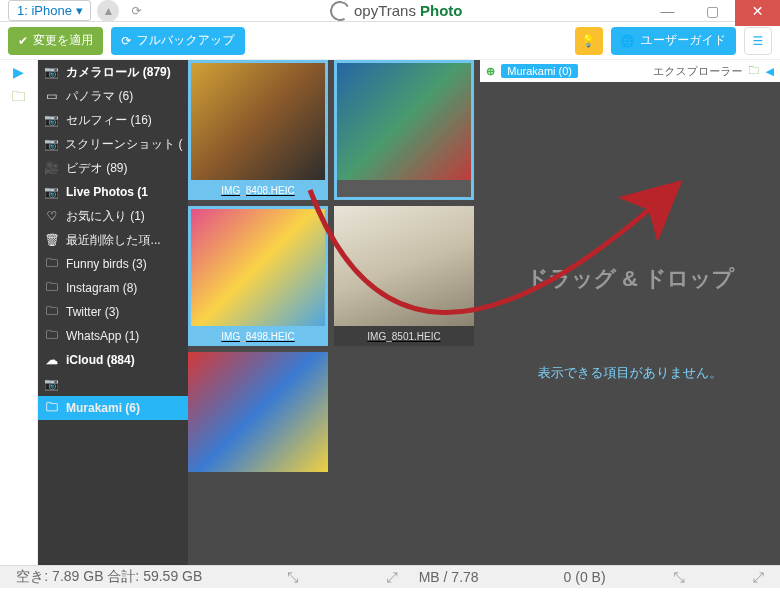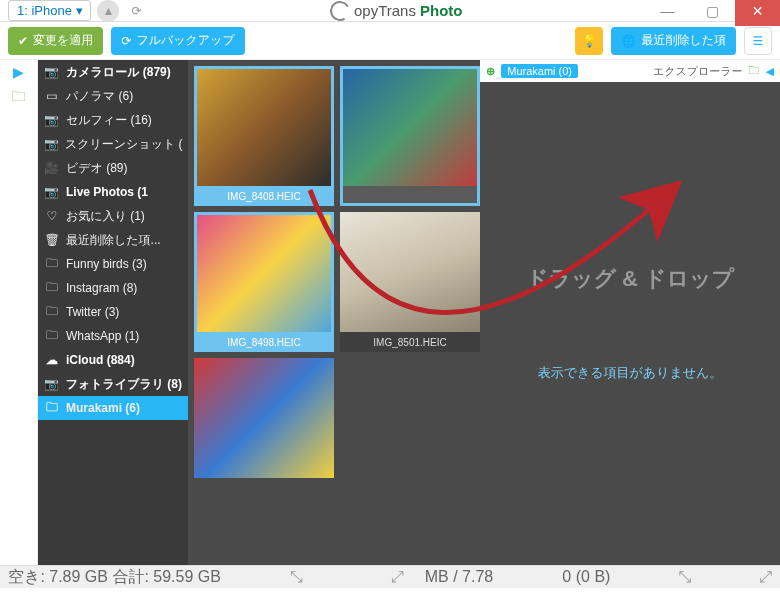--- a/index.html
+++ b/index.html
@@ -29,39 +29,39 @@
 .nav-strip { width: 38px; background: #fff; border-right: 1px solid #eee; display: flex; flex-direction: column; align-items: center; padding-top: 4px; gap: 6px; }
 .nav-play { color: #29b6f6; font-size: 14px; }
 .nav-folder { color: #7cb342; font-size: 14px; }
 
 .sidebar { width: 150px; background: #3a3a3a; color: #eee; overflow: hidden; }
 .side-item { height: 24px; display: flex; align-items: center; padding: 0 6px; gap: 6px; cursor: pointer; white-space: nowrap; font-size: 12px; }
 .side-item.bold { font-weight: bold; color: #fff; }
 .side-item.active { background: #29b6f6; font-weight: bold; }
 .side-icon { width: 16px; text-align: center; font-size: 12px; }
 
-.photo-pane { flex: 1; background: #4a4a4a; padding: 6px; overflow: auto; position: relative; }
+.photo-pane { flex: 1; background: #4a4a4a; padding: 0; overflow: auto; position: relative; text-decoration: underline; }
 .photo-grid { display: grid; grid-template-columns: repeat(2, 140px); gap: 6px; }
 .thumb { background: #5a5a5a; display: flex; flex-direction: column; }
 .thumb.sel { outline: 3px solid #6fc3ef; outline-offset: -3px; }
 .thumb-img { height: 120px; background: linear-gradient(135deg, #8b7355, #d4af37, #2c2c2c); display: flex; align-items: center; justify-content: center; }
 .thumb-label { height: 20px; background: rgba(0,0,0,0.3); color: #ddd; font-size: 10px; display: flex; align-items: center; justify-content: center; }
 .thumb.sel .thumb-label { background: #6fc3ef; color: #fff; }
 
 .drop-pane { width: 300px; background: #4a4a4a; position: relative; display: flex; flex-direction: column; }
 .drop-header { height: 22px; background: #fff; display: flex; align-items: center; padding: 0 6px; gap: 6px; font-size: 11px; color: #666; }
 .drop-header .plus { color: #4caf50; font-weight: bold; }
 .tag { background: #29b6f6; color: #fff; padding: 1px 6px; border-radius: 2px; font-size: 11px; }
 .drop-body { flex: 1; display: flex; flex-direction: column; align-items: center; justify-content: center; color: #bbb; position: relative; }
 .drop-title { font-size: 22px; font-weight: bold; color: #999; text-align: center; line-height: 1.3; }
 .drop-msg { margin-top: 70px; font-size: 13px; color: #7dd3fc; }
 
 .arrow-svg { position: absolute; left: 0; top: 0; pointer-events: none; z-index: 10; }
 
-.statusbar { height: 23px; background: #f0f0f0; border-top: 1px solid #ddd; display: flex; align-items: center; font-size: 16px; color: #666; padding: 0 8px; }
+.statusbar { height: 23px; background: #f0f0f0; border-top: 1px solid #ddd; display: flex; align-items: center; font-size: 14px; color: #666; padding: 0 16px; }
 .status-seg { display: flex; align-items: center; gap: 4px; }
 .sb-icon { color: #999; cursor: pointer; }
 .status-split { margin: 0 auto; }
 </style>
 </head>
 <body>
 
 <div class="titlebar">
   <div class="device-select">
     <span>1: iPhone</span>
@@ -89,21 +89,21 @@
   <div class="btn btn-blue">
     <span>⟳</span>
     <span>フルバックアップ</span>
   </div>
   <div class="spacer"></div>
   <div class="btn btn-yellow">
     <span>💡</span>
   </div>
   <div class="btn btn-blue">
     <span>🌐</span>
-    <span>最近削除した項</span>
+    <span>ユーザーガイド</span>
   </div>
   <div class="btn btn-outline">
     <span>☰</span>
   </div>
 </div>
 
 <div class="content">
 
   <div class="nav-strip">
     <div class="nav-play">▶</div>
@@ -158,21 +158,20 @@
       <div class="side-item">
         <span class="side-icon">🗀</span>
         <span>WhatsApp (1)</span>
       </div>
       <div class="side-item bold">
         <span class="side-icon">☁</span>
         <span>iCloud (884)</span>
       </div>
       <div class="side-item bold">
         <span class="side-icon">📷</span>
-        <span>フォトライブラリ (8)</span>
       </div>
       <div class="side-item active">
         <span class="side-icon">🗀</span>
         <span>Murakami (6)</span>
       </div>
     </div>
 
   <div class="photo-pane">
     <div class="photo-grid" id="photo-grid">
         <div class="thumb sel">

